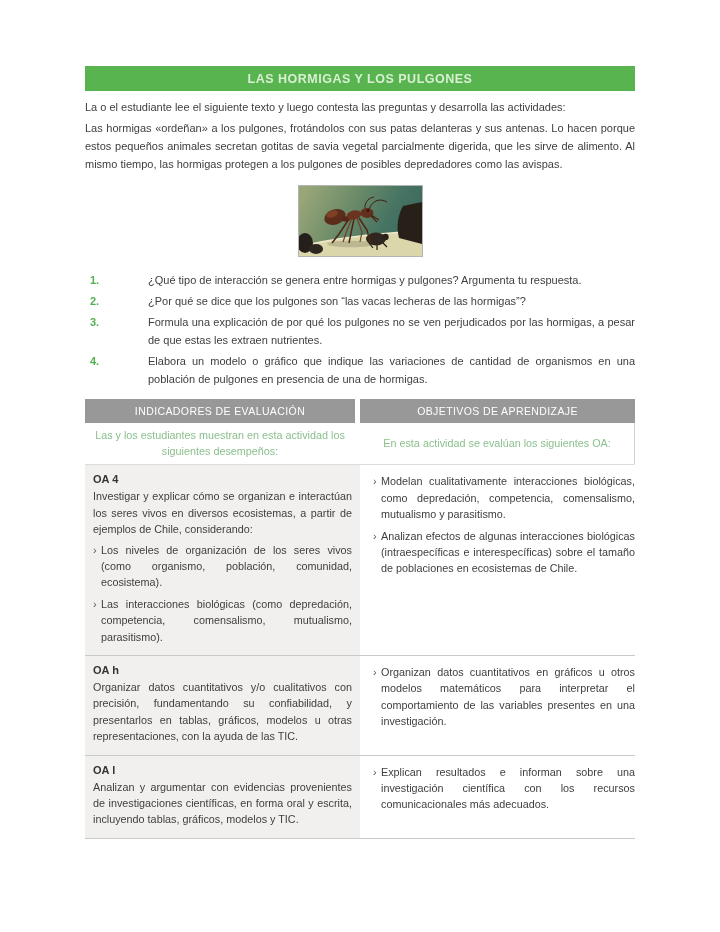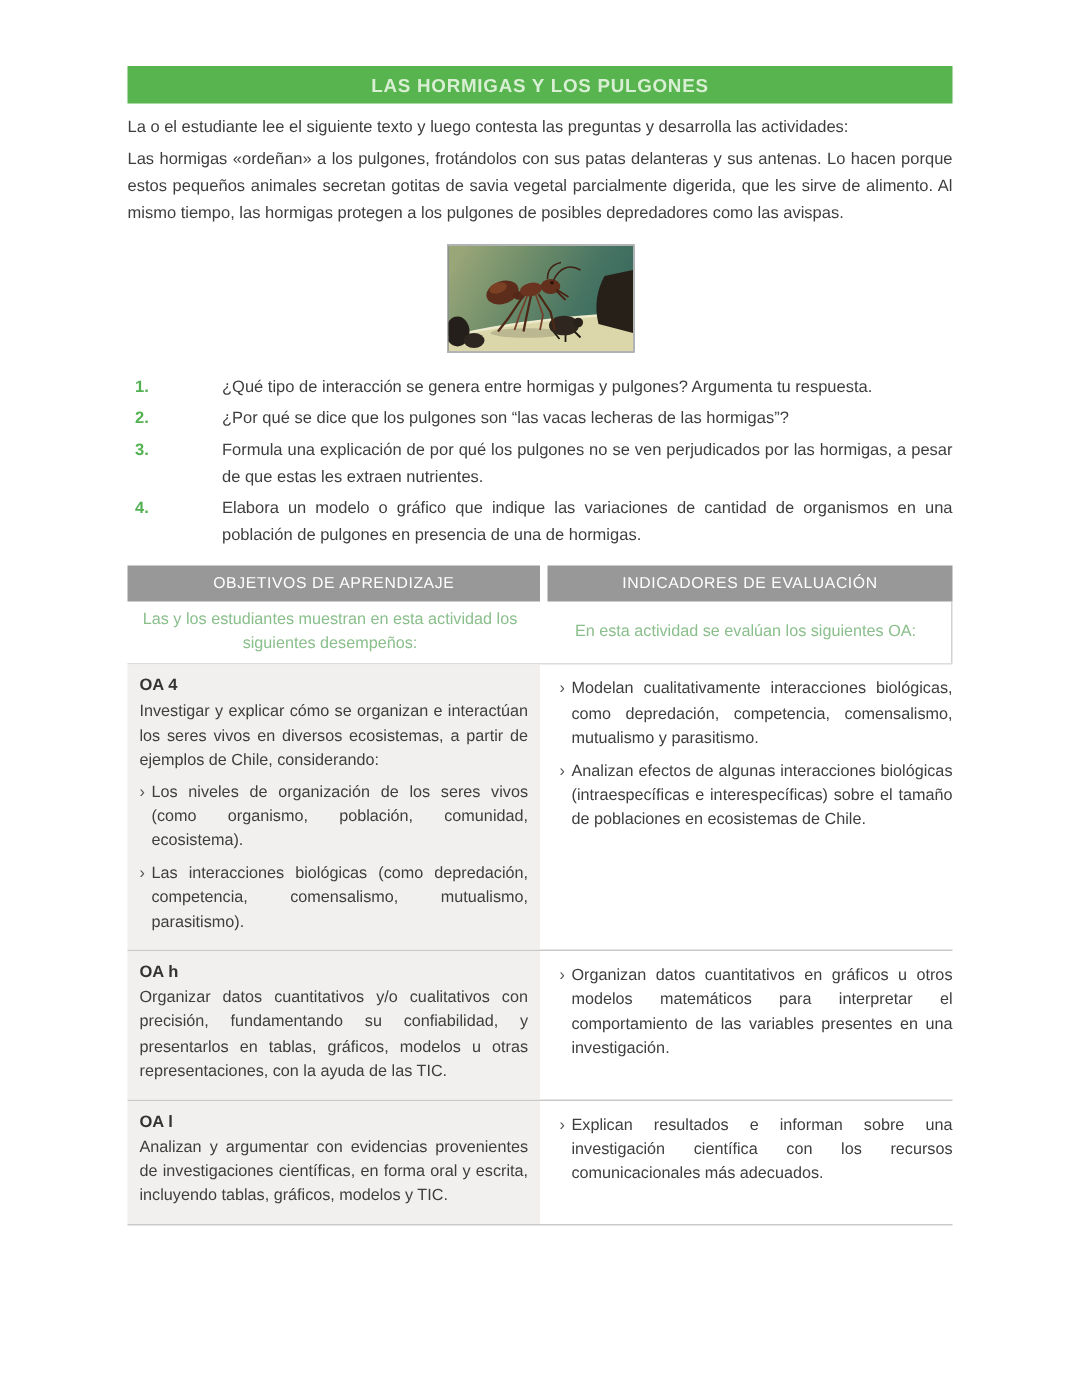--- a/index.html
+++ b/index.html
@@ -9,21 +9,21 @@
     --subhead-green:#8abf8c;
     --header-gray:#989898;
     --body-text:#3f3e3e;
     --cell-bg:#f2f0ee;
     --rule:#c9c9c9;
   }
   *{margin:0;padding:0;box-sizing:border-box;}
   html,body{background:#fff;}
   body{width:720px;height:932px;overflow:hidden;font-family:"Liberation Sans",sans-serif;color:var(--body-text);}
   .page{width:720px;height:932px;position:relative;background:#fff;}
-  .content{width:550px;margin:0 auto;padding-top:44px;}
+  .content{width:550px;margin:0 auto;padding-top:66px;}
 
   .banner{height:25px;background:var(--banner-green);display:flex;align-items:center;justify-content:center;}
   .banner-title{color:var(--banner-text);font-size:12.5px;font-weight:bold;letter-spacing:.5px;}
 
   .intro{margin-top:7px;font-size:11px;line-height:18px;}
   .reading{margin-top:3px;font-size:11px;line-height:18px;text-align:justify;}
 
   .photo{width:125px;height:72px;margin:12px auto 0;border:1px solid #b3b3b3;background:#567;display:block;}
   .photo svg{display:block;}
 
@@ -115,22 +115,22 @@
       </li>
       <li class="q">
         <span class="qnum">4.</span>
         <span class="qtext">Elabora un modelo o gráfico que indique las variaciones de cantidad de organismos en una población de pulgones en presencia de una de hormigas.</span>
       </li>
     </ol>
 
     <div class="oa-table">
 
       <div class="thead">
+        <div class="hcell col-r">INDICADORES DE EVALUACIÓN</div>
         <div class="hcell col-l">OBJETIVOS DE APRENDIZAJE</div>
-        <div class="hcell col-r">INDICADORES DE EVALUACIÓN</div>
       </div>
 
       <div class="subhead">
         <div class="subcell col-r">Las y los estudiantes muestran en esta actividad los siguientes desempeños:</div>
         <div class="subcell col-l">En esta actividad se evalúan los siguientes OA:</div>
       </div>
 
       <div class="trow">
         <div class="ltcell col-l">
           <div class="oa-code">OA 4</div>

